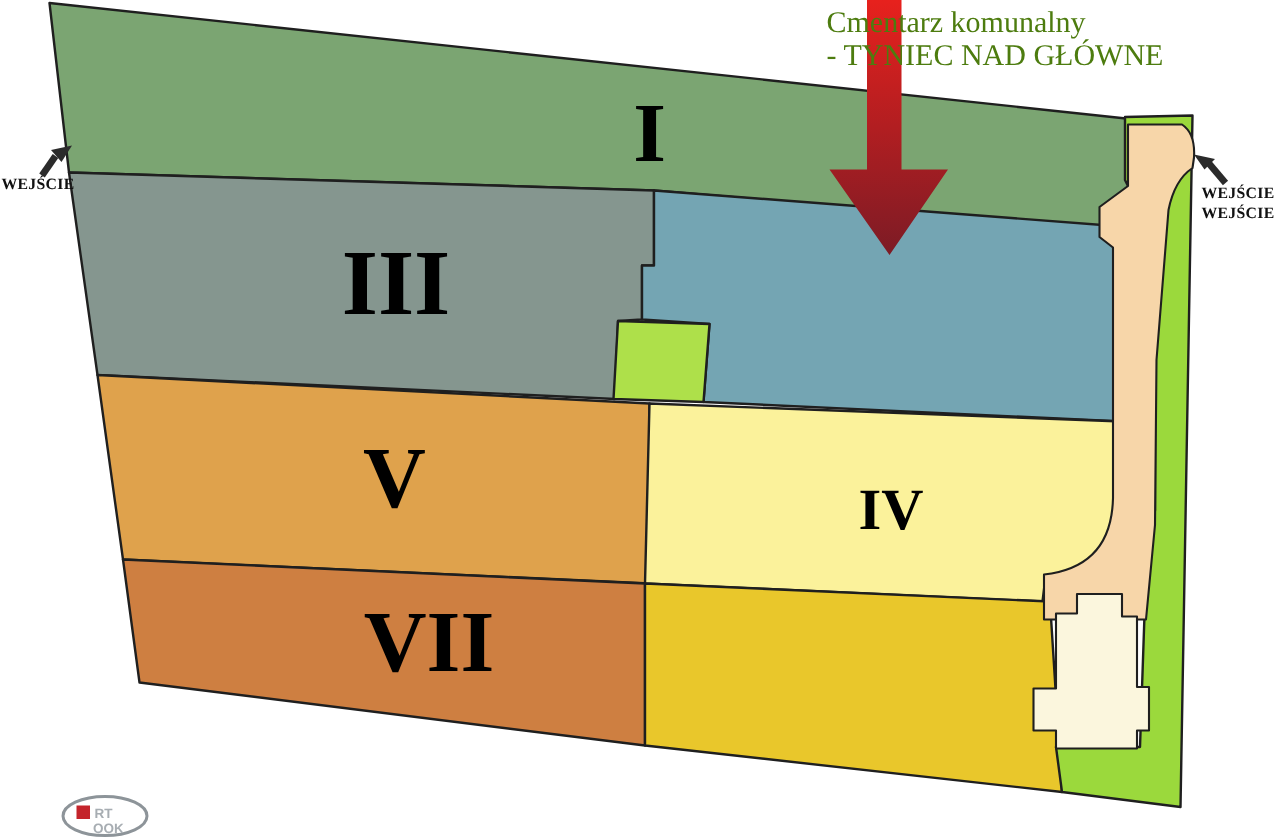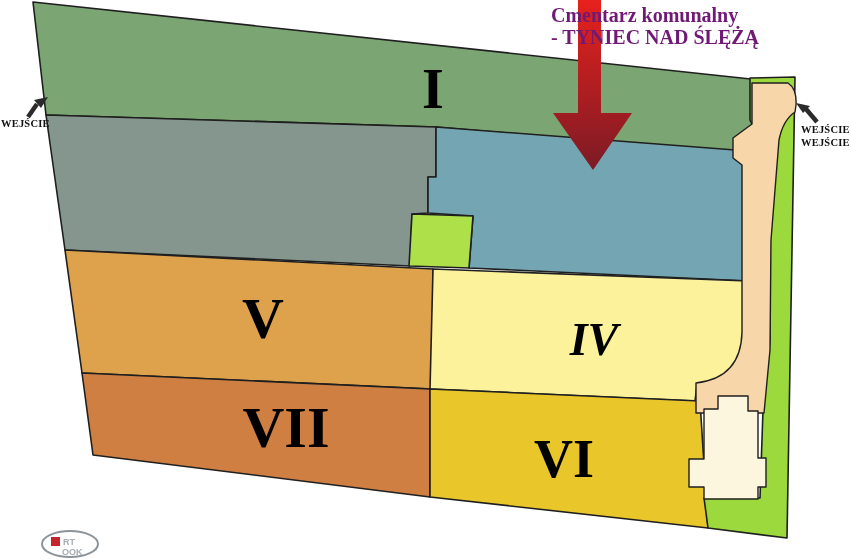--- a/index.html
+++ b/index.html
@@ -7,25 +7,25 @@
          font-family:"Liberation Serif", serif;}
   #map-svg{position:absolute;left:0;top:0;}
   .plot{stroke:#1f1f1f;stroke-width:1.6;stroke-linejoin:round;}
   .thin{stroke:#1f1f1f;stroke-width:1.4;stroke-linejoin:round;}
   .numeral{position:absolute;transform:translate(-50%,-50%);color:#000;
            font-weight:bold;white-space:nowrap;line-height:1;}
   .n-I  {left:433px;top:89px;font-size:56px;}
   .n-III{left:264px;top:189px;font-size:62px;}
   .n-II {left:597px;top:202px;font-size:62px;}
   .n-V  {left:263px;top:319px;font-size:58px;}
-  .n-IV {left:594px;top:340px;font-size:46px;font-style:italic;}
+  .n-IV {left:594px;top:340px;font-size:39px;}
   .n-VII{left:286px;top:428px;font-size:58px;text-align:center;}
   .n-VI {left:564px;top:459px;font-size:54px;}
   #title{position:absolute;left:551px;top:4px;font-size:20px;line-height:22px;
-         font-weight:bold;color:#701a75;white-space:nowrap;}
+         font-weight:normal;color:#4d7c0f;white-space:nowrap;}
   .entr-label{position:absolute;font-size:10.5px;font-weight:bold;color:#111;
               line-height:13px;white-space:nowrap;letter-spacing:.2px;}
   #entr-left{left:1px;top:117px;}
   #entr-main{left:801px;top:123px;}
 </style>
 </head>
 <body>
 
 <div id="stage">
 
@@ -70,28 +70,28 @@
     <g>
       <ellipse cx="70" cy="544" rx="28" ry="13" fill="#ffffff" stroke="#8d9499" stroke-width="2"></ellipse>
       <rect x="51" y="537" width="9" height="9" fill="#c4242b"></rect>
       <text x="63" y="545" font-family="Liberation Sans, sans-serif" font-size="9" font-weight="bold" fill="#a7adb2">RT</text>
       <text x="62" y="555" font-family="Liberation Sans, sans-serif" font-size="9" font-weight="bold" fill="#a7adb2">OOK</text>
     </g>
   </svg>
 
   <div id="title">
     <div>Cmentarz komunalny</div>
-    <div>- TYNIEC NAD ŚLĘŻĄ</div>
+    <div>- TYNIEC NAD GŁÓWNE</div>
   </div>
 
   <div id="entr-left" class="entr-label">WEJŚCIE</div>
   <div id="entr-main" class="entr-label">
     <div>WEJŚCIE</div>
     <div>WEJŚCIE</div>
   </div>
 
   <div class="numeral n-I">I</div>
+  <div class="numeral n-III">III</div>
   <div class="numeral n-IV">IV</div>
   <div class="numeral n-V">V</div>
-  <div class="numeral n-VI">VI</div>
   <div class="numeral n-VII">VII</div>
 
 </div>
 
 </body></html>

